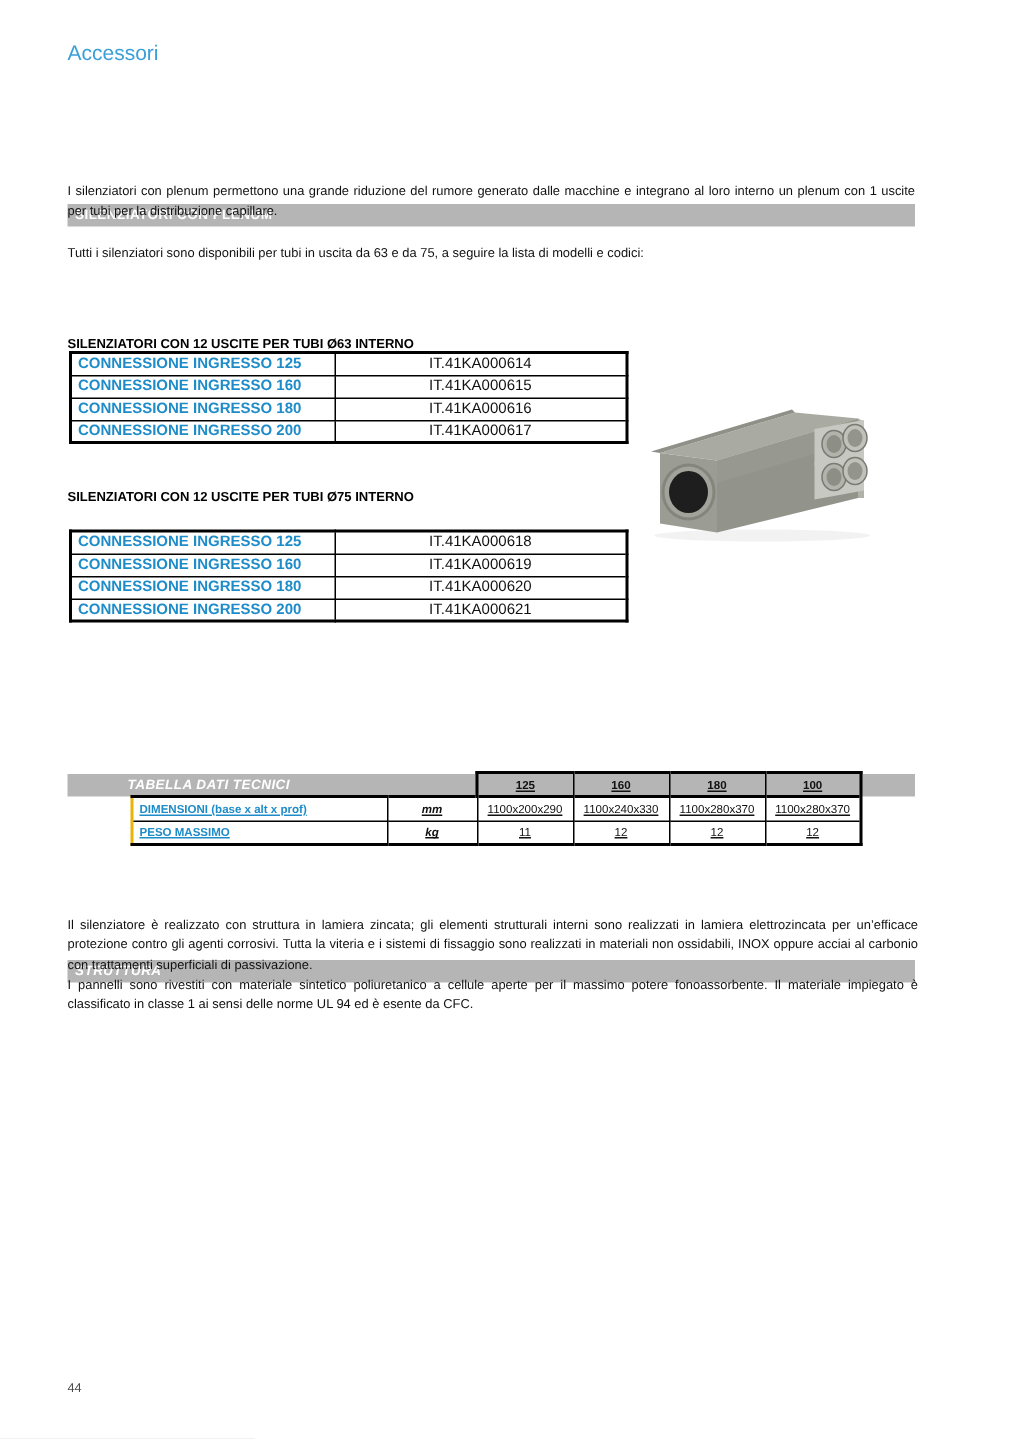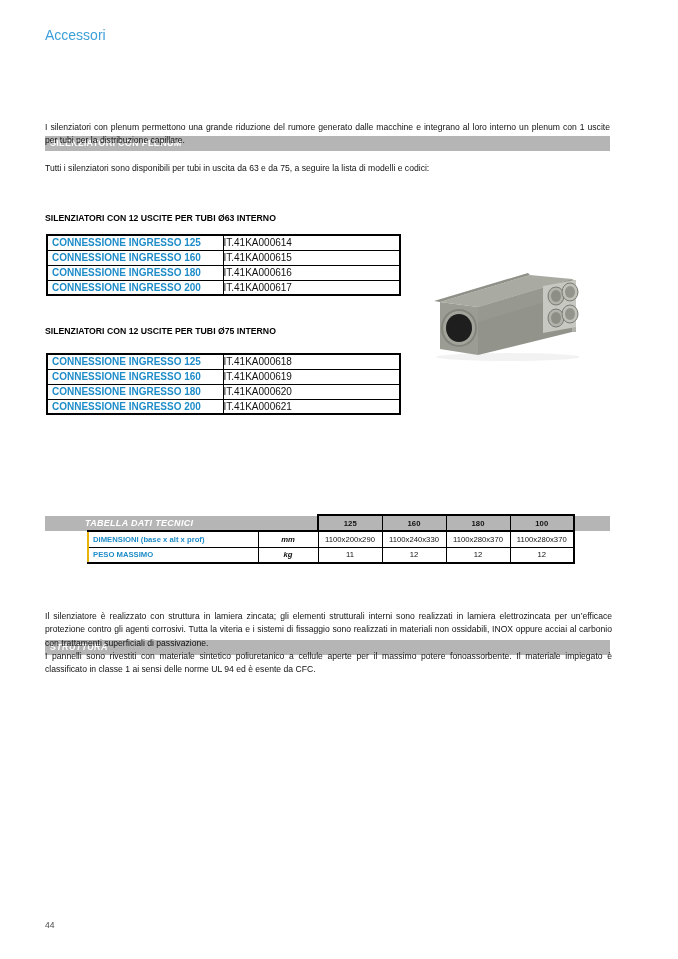--- a/index.html
+++ b/index.html
@@ -21,24 +21,24 @@
   .graybar.italic { font-style:italic; }
 
   .body-text { font-size:8.6px; line-height:13.3px; text-align:justify; color:#111; }
   .line-text { font-size:8.6px; line-height:13.3px; color:#111; }
 
   .subtitle { font-size:8.7px; font-weight:bold; color:#000; }
 
   table.codes { border-collapse:collapse; border:2px solid #000; }
   table.codes td { border:1px solid #000; height:15px; font-size:10px; }
   table.codes td.lbl { color:#1e8cc8; font-weight:bold; padding-left:4px; width:176px; }
-  table.codes td.val { text-align:left; width:177px; color:#111; }
+  table.codes td.val { text-align:center; width:195px; color:#111; }
 
   table.tech { border-collapse:collapse; }
-  table.tech td { border:1px solid #000; height:16px; font-size:7.7px; text-align:center; color:#111; }
+  table.tech td { border:1px solid #000; height:16px; font-size:7.7px; text-align:center; color:#111;text-decoration:underline; }
   table.tech td.empty { border:none; }
   table.tech td.hnum { font-weight:bold; border-top:2px solid #000; }
   table.tech td.hnum.first { border-left:2px solid #000; }
   table.tech td.last { border-right:2px solid #000; }
   table.tech tr.body-top td { border-top:2px solid #000; }
   table.tech tr.body-bottom td { border-bottom:2px solid #000;margin-left:11px; }
   table.tech td.tlbl { color:#1e8cc8; font-weight:bold; text-align:left; padding-left:4px; width:170px; border-left:2px solid #eab308; }
   table.tech td.unit { font-weight:bold; font-style:italic; width:60px; }
   table.tech td.v { width:64px; }
 
@@ -56,21 +56,21 @@
   <div class="abs graybar" style="top:92px;">
     <span>SILENZIATORI CON PLENUM</span>
   </div>
 
   <div class="abs body-text" style="left:45px; top:121px; width:565px;">I silenziatori con plenum permettono una grande riduzione del rumore generato dalle macchine e integrano al loro interno un plenum con 1 uscite per tubi per la distribuzione capillare.</div>
 
   <div class="abs" style="left:45px; top:162px; width:565px;">
     <div class="line-text">Tutti i silenziatori sono disponibili per tubi in uscita da 63 e da 75, a seguire la lista di modelli e codici:</div>
   </div>
 
-  <div class="abs subtitle" style="left:45px; top:213px;text-align:right;">SILENZIATORI CON 12 USCITE PER TUBI Ø63 INTERNO</div>
+  <div class="abs subtitle" style="left:45px; top:224px;text-align:right;">SILENZIATORI CON 12 USCITE PER TUBI Ø63 INTERNO</div>
 
   <table class="codes abs" style="left:46px; top:234px;">
     <tbody>
         <tr>
       <td class="lbl">CONNESSIONE INGRESSO 125</td>
       <td class="val">IT.41KA000614</td>
     </tr>
     <tr>
       <td class="lbl">CONNESSIONE INGRESSO 160</td>
       <td class="val">IT.41KA000615</td>

